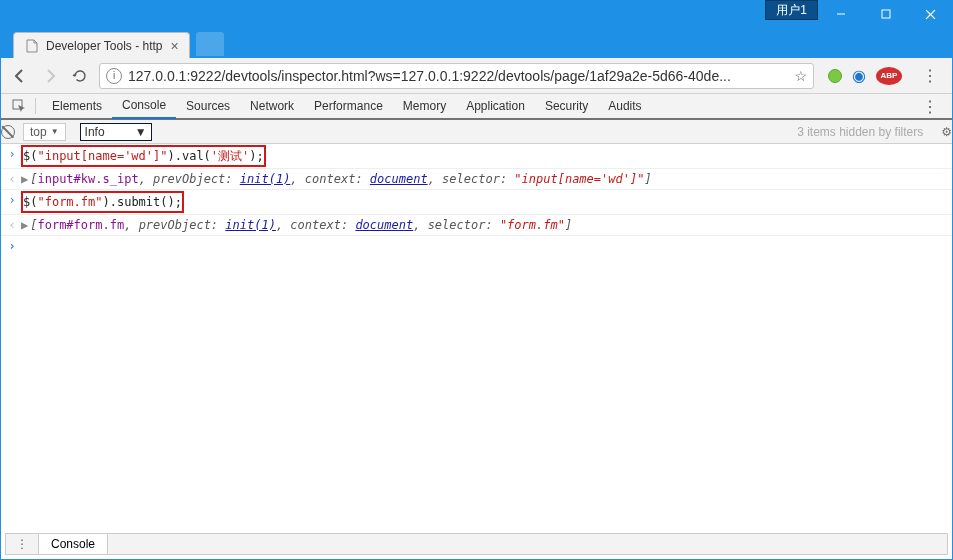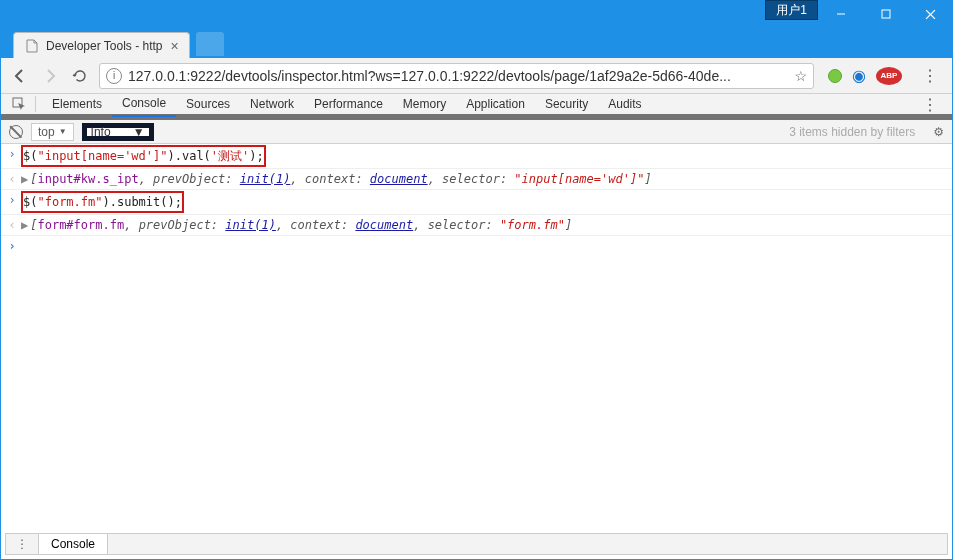--- a/index.html
+++ b/index.html
@@ -27,35 +27,35 @@
 .omnibox .info { width:16px; height:16px; display:flex; align-items:center; justify-content:center; border:1px solid #888; border-radius:50%; font-size:10px; color:#666; margin-right:6px;}
 .omnibox .url { flex:1; white-space:nowrap; overflow:hidden; text-overflow:ellipsis; }
 .omnibox .star { margin-left:6px; color:#5a5a5a; }
 .ext-icons { display:flex; gap:10px; padding:0 6px; align-items:center; }
 .dot-green { width:14px; height:14px; border-radius:50%; background:#7AC943; border:1px solid #5aa52a;}
 .eye { color:#1976D2; font-size:16px; }
 .abp { width:26px; height:18px; border-radius:50%; background:#D32F2F; color:#fff; font-size:8px; font-weight:bold; display:flex; align-items:center; justify-content:center;}
 .kebab { padding:0 6px; color:#5a5a5a; font-size:16px;}
 
 
-.dt-tabs { height: 26px; border-bottom: 6px solid #737373; display: flex; align-items: center; padding-left:8px; font-size:12px; color:#333; background:#f3f3f3;text-align:right;}
+.dt-tabs { height: 26px; border-bottom: 2px solid #737373; display: flex; align-items: center; padding-left:8px; font-size:12px; color:#333; background:#f3f3f3;text-align:right;}
 .dt-inspect { width:20px; display:flex; align-items:center; justify-content:center; color:#6e6e6e;}
 .dt-sep { width:1px; height:16px; background:#ccc; margin:0 6px;}
 .dt-tab { padding: 0 10px; height:26px; display:flex; align-items:center; }
 .dt-tab.active { color:#333; border-bottom:2px solid #1a73e8; }
 .dt-right { margin-left:auto; display:flex; align-items:center; padding-right:8px;}
 
 
-.con-toolbar { height: 24px; border-bottom:1px solid #d0d0d0; display:flex; align-items:center; padding:0 8px; gap:8px; font-size:12px; color:#5a5a5a; background:#f3f3f3;}
+.con-toolbar { height: 24px; border-bottom:1px solid #d0d0d0; display:flex; align-items:center; padding:0 0; gap:8px; font-size:12px; color:#5a5a5a; background:#f3f3f3;}
 .con-clear { width:14px; height:14px; border:1.5px solid #6e6e6e; border-radius:50%; position:relative;}
 .con-clear::after { content:""; position:absolute; width:16px; height:1.5px; background:#6e6e6e; top:5px; left:-2px; transform:rotate(45deg);}
 .con-drop { border:1px solid #ccc; height:18px; padding:0 6px; display:flex; align-items:center; background:#fff;}
 .con-drop .tri { margin-left:4px; font-size:8px; color:#555;}
 .con-filter { border:1px solid #ccc; height:18px; width:200px; background:#fff; padding:0 4px; color:#aaa; display:flex; align-items:center;}
-.con-info { border:5px solid #0f172a; height:18px; width:72px; background:#fff; padding:0 4px; display:flex; align-items:center; justify-content:space-between; color:#333;}
+.con-info { border:1px solid #0f172a; height:18px; width:72px; background:#fff; padding:0 4px; display:flex; align-items:center; justify-content:space-between; color:#333;margin-left:6px;}
 .con-hidden { margin-left:auto; color:#aaa; font-style:normal;}
 .gear { margin-left:10px; color:#6e6e6e;}
 
 
 .con-body { font-family: Menlo, Consolas, monospace; font-size: 12px; line-height: 18px; }
 .con-line { display:flex; border-bottom:1px solid #eee; padding:1px 6px 1px 2px; align-items:flex-start;}
 .con-gutter { width:18px; text-align:center; color:#bbb; }
 .con-gutter.in { color:#367cf1; }
 .con-gutter.out { color:#bbb; }
 .con-content { flex:1; white-space:pre; }

